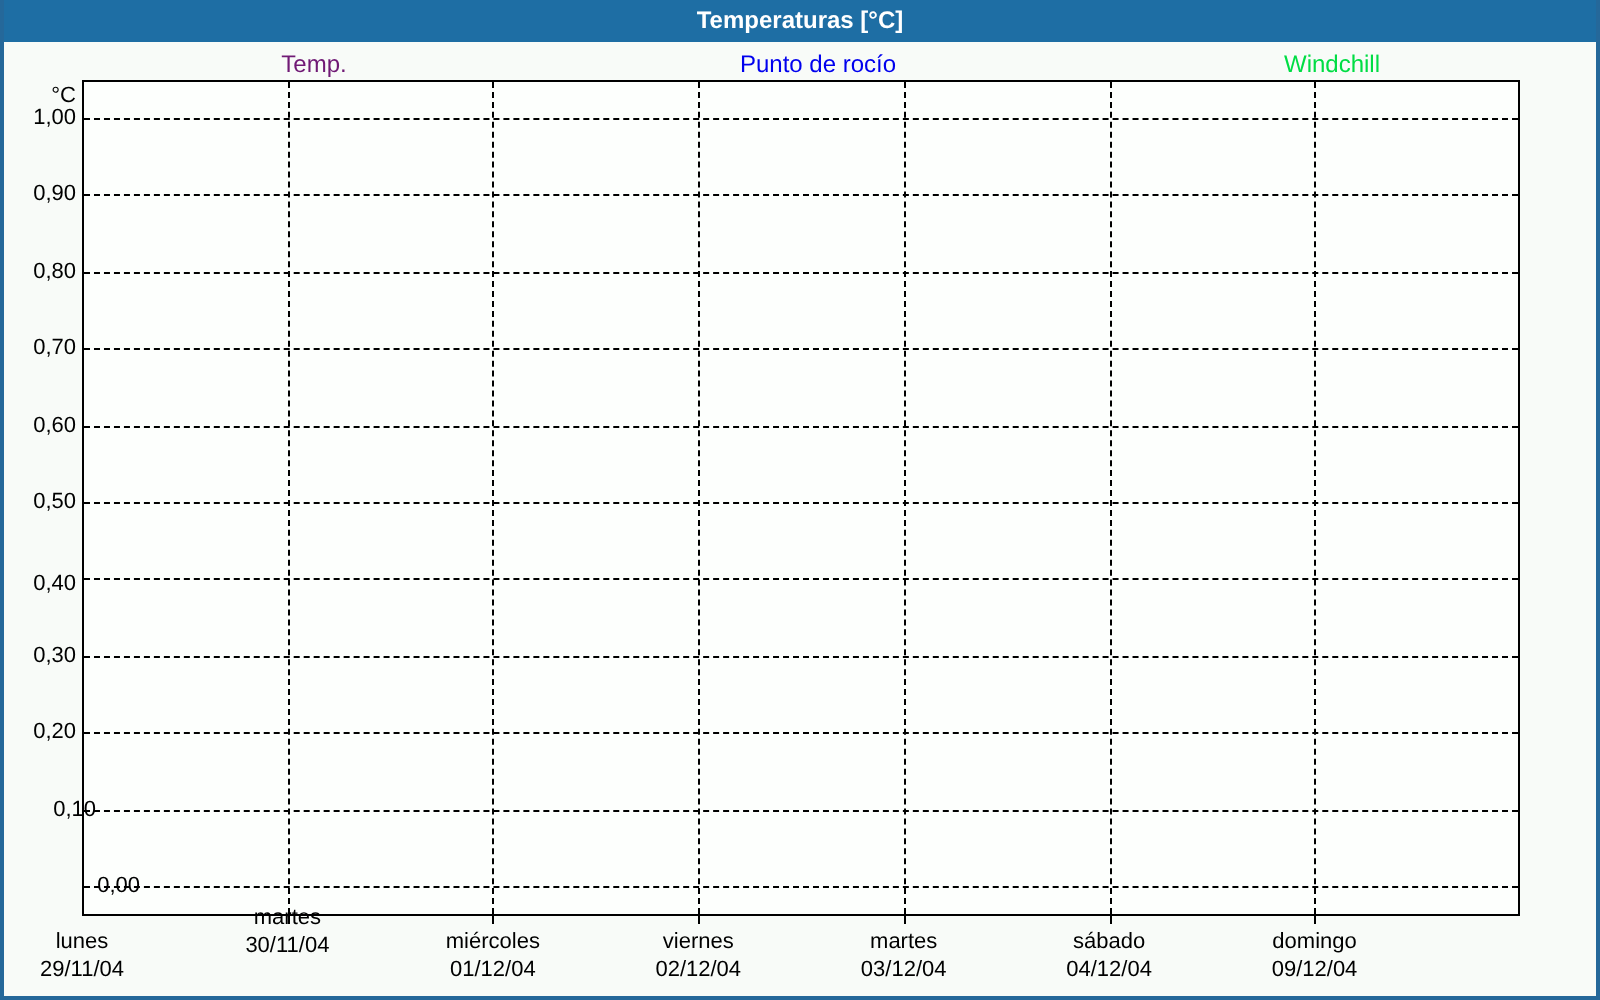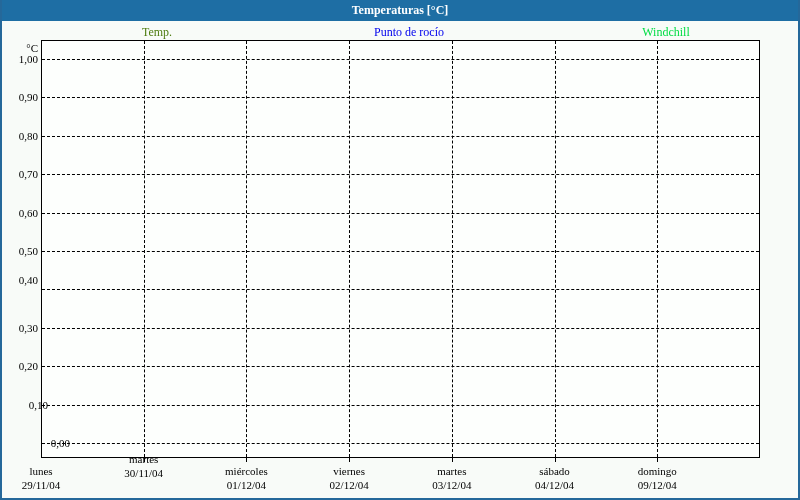--- a/index.html
+++ b/index.html
@@ -89,28 +89,28 @@
     text-align: center;
     font-size: 11px;
     color: #000;
     line-height: 14px;
     white-space: nowrap;
   }
 </style>
 </head>
 <body>
 
-<div class="screen" style="background: rgb(248, 251, 248); font-family: Liberation Serif, serif;">
+<div class="screen" style="background: rgb(248, 251, 248);">
 
   <div class="titlebar" style="background: rgb(30, 110, 164); color: rgb(255, 255, 255);">
     <span>Temperaturas [°C]</span>
   </div>
 
   <div class="legend">
-    <span class="legend-item" style="left: 155px; color: #4d7c0f;">Temp.</span>
+    <span class="legend-item" style="left: 155px; color: #701a75;">Temp.</span>
     <span class="legend-item" style="left: 407px; color: rgb(0, 0, 238);">Punto de rocío</span>
     <span class="legend-item" style="left: 664px; color: rgb(0, 221, 68);">Windchill</span>
   </div>
 
   <div class="unit">°C</div>
 
   <div class="plot" style="background: rgb(253, 255, 253);">
       <div class="hgrid" style="top: 18px; border-top-color: rgb(0, 0, 0);"></div>
       <div class="hgrid" style="top: 56.4px; border-top-color: rgb(0, 0, 0);"></div>
       <div class="hgrid" style="top: 94.8px; border-top-color: rgb(0, 0, 0);"></div>
@@ -130,21 +130,21 @@
       <div class="vgrid" style="left: 615px; border-left-color: rgb(0, 0, 0);"></div>
     </div>
 
   <div id="ylabels">
       <div class="ylabel" style="top: 53px;">1,00</div>
       <div class="ylabel" style="top: 91.4px;">0,90</div>
       <div class="ylabel" style="top: 129.8px;">0,80</div>
       <div class="ylabel" style="top: 168.2px;">0,70</div>
       <div class="ylabel" style="top: 206.6px;">0,60</div>
       <div class="ylabel" style="top: 245px;">0,50</div>
-      <div class="ylabel" style="top: 274px;">0,40</div>
+      <div class="ylabel" style="top: 286px;">0,40</div>
       <div class="ylabel" style="top: 321.8px;">0,30</div>
       <div class="ylabel" style="top: 360.2px;">0,20</div>
       <div class="ylabel" style="top: 398.6px; margin-left: 10px;">0,10</div>
       <div class="ylabel" style="top: 437px; padding-left: 32px;">0,00</div>
     </div>
   <div id="xlabels">
       <div class="xlabel" style="left: 39px; top: 464px;">
         <div>lunes</div>
         <div>29/11/04</div>
       </div>

